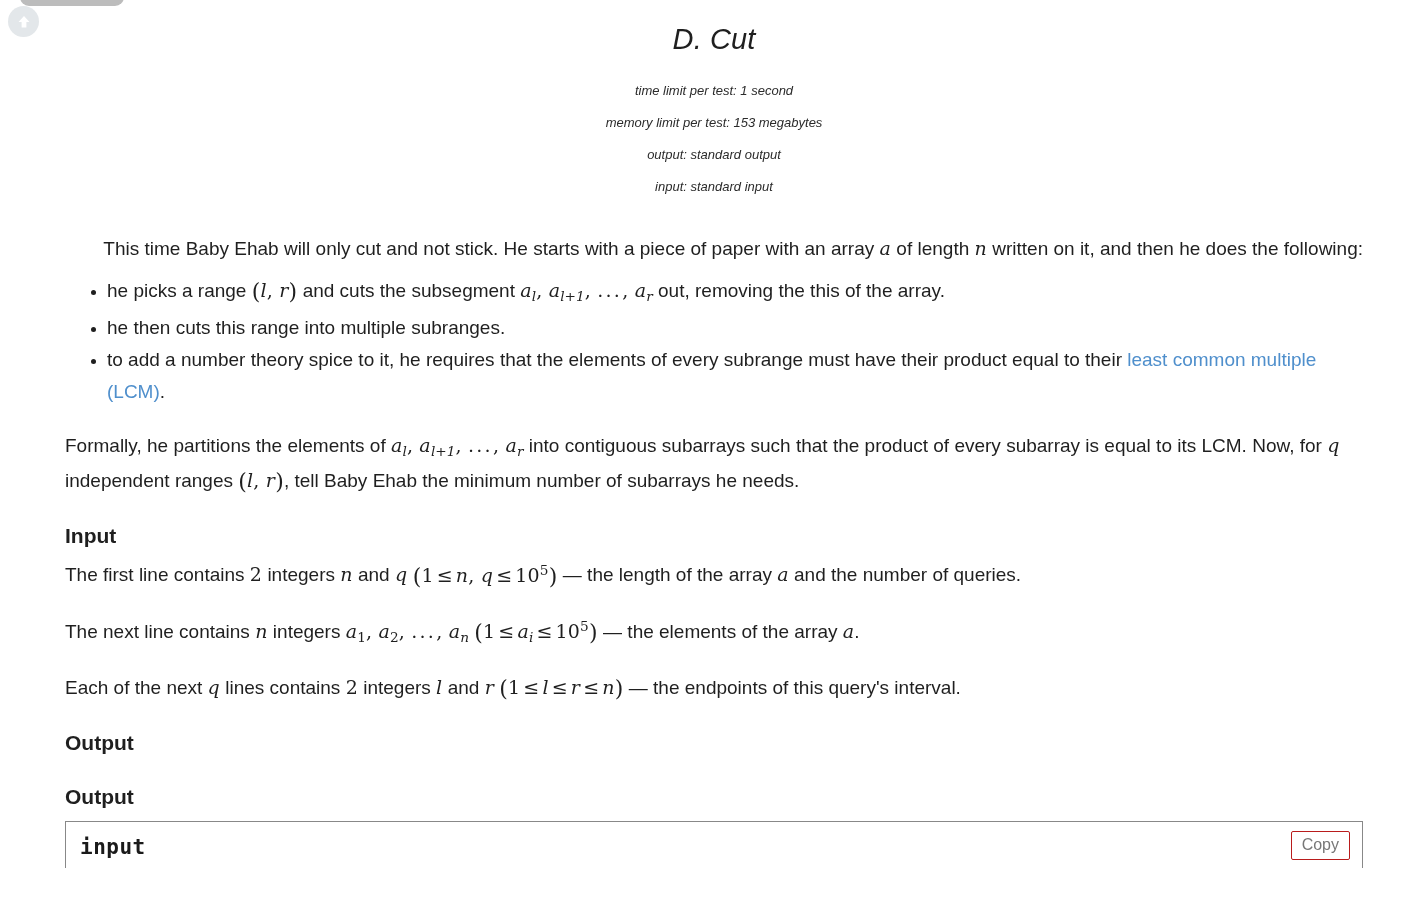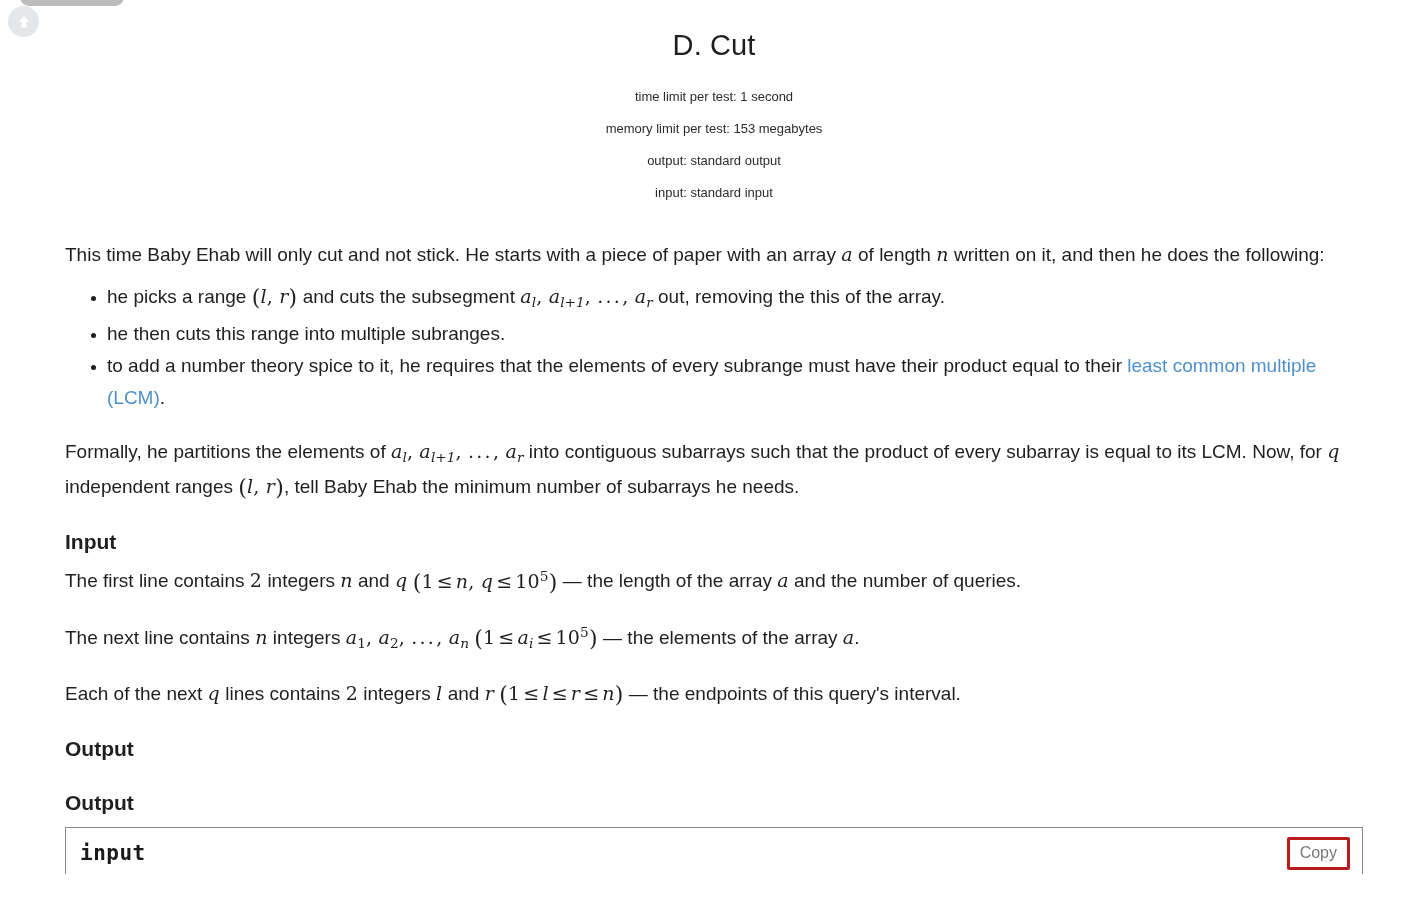--- a/index.html
+++ b/index.html
@@ -43,21 +43,22 @@
 
   
   .problem-wrap {
     width: 1386px;
     margin: 0 auto;
     padding: 0 0 0 0;
     box-sizing: border-box;
   }
   .header {
     text-align: center;
-    padding-top: 28px;
+    padding-top: 22px;
+    font-style: italic;
   }
   .title {
     font-size: 29px;
     font-weight: 400;
     line-height: 1.2;
     color: #1f1f1f;
     margin: 0 0 18px 0;
     letter-spacing: 0.1px;
   }
   .limit-line {
@@ -71,21 +72,21 @@
   .statement {
     margin-top: 30px;
     padding: 0 44px 0 44px;
     font-size: 19px;
     line-height: 30px;
     color: #1f1f1f;
   }
   .statement p {
     margin: 0 0 20px 0;
   }
-  .statement p.tight { margin-bottom: 10px; }
+  .statement p.tight { margin-bottom: 10px; text-align: right; }
 
   ul.bullets {
     margin: 0 0 22px 0;
     padding-left: 42px;
     list-style: disc;
   }
   ul.bullets li {
     margin: 0;
     padding: 0;
     line-height: 32px;
@@ -159,21 +160,21 @@
     font-weight: bold;
     font-size: 21px;
     color: #1a1a1a;
     padding: 10px 0 0 14px;
     letter-spacing: 0.5px;
   }
   .copy-btn {
     position: absolute;
     right: 12px;
     top: 9px;
-    border: 3px solid #b91c1c;
+    border: 1px solid #b91c1c;
     background: #ffffff;
     color: #777777;
     font-family: "Liberation Sans", sans-serif;
     font-size: 16px;
     padding: 3px 10px 4px 10px;
     border-radius: 2px;
     cursor: pointer;
     line-height: 20px;
   }
 </style>

